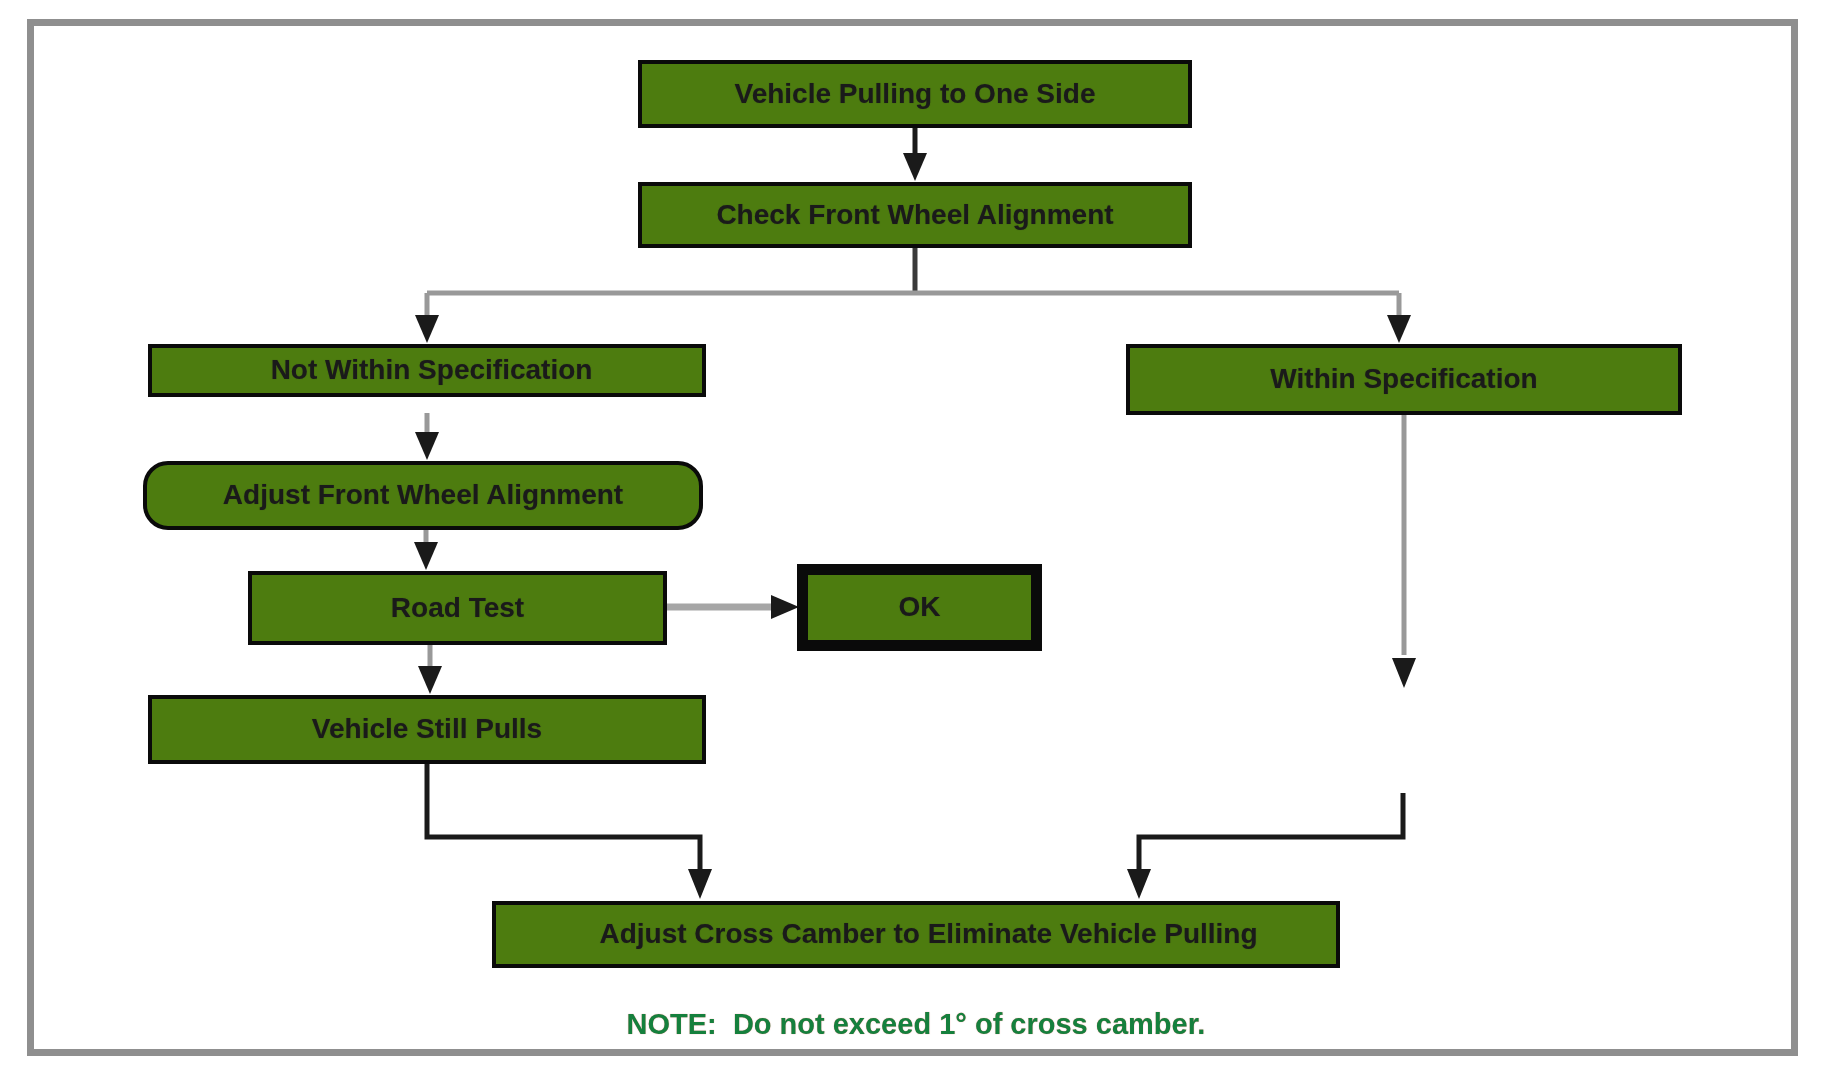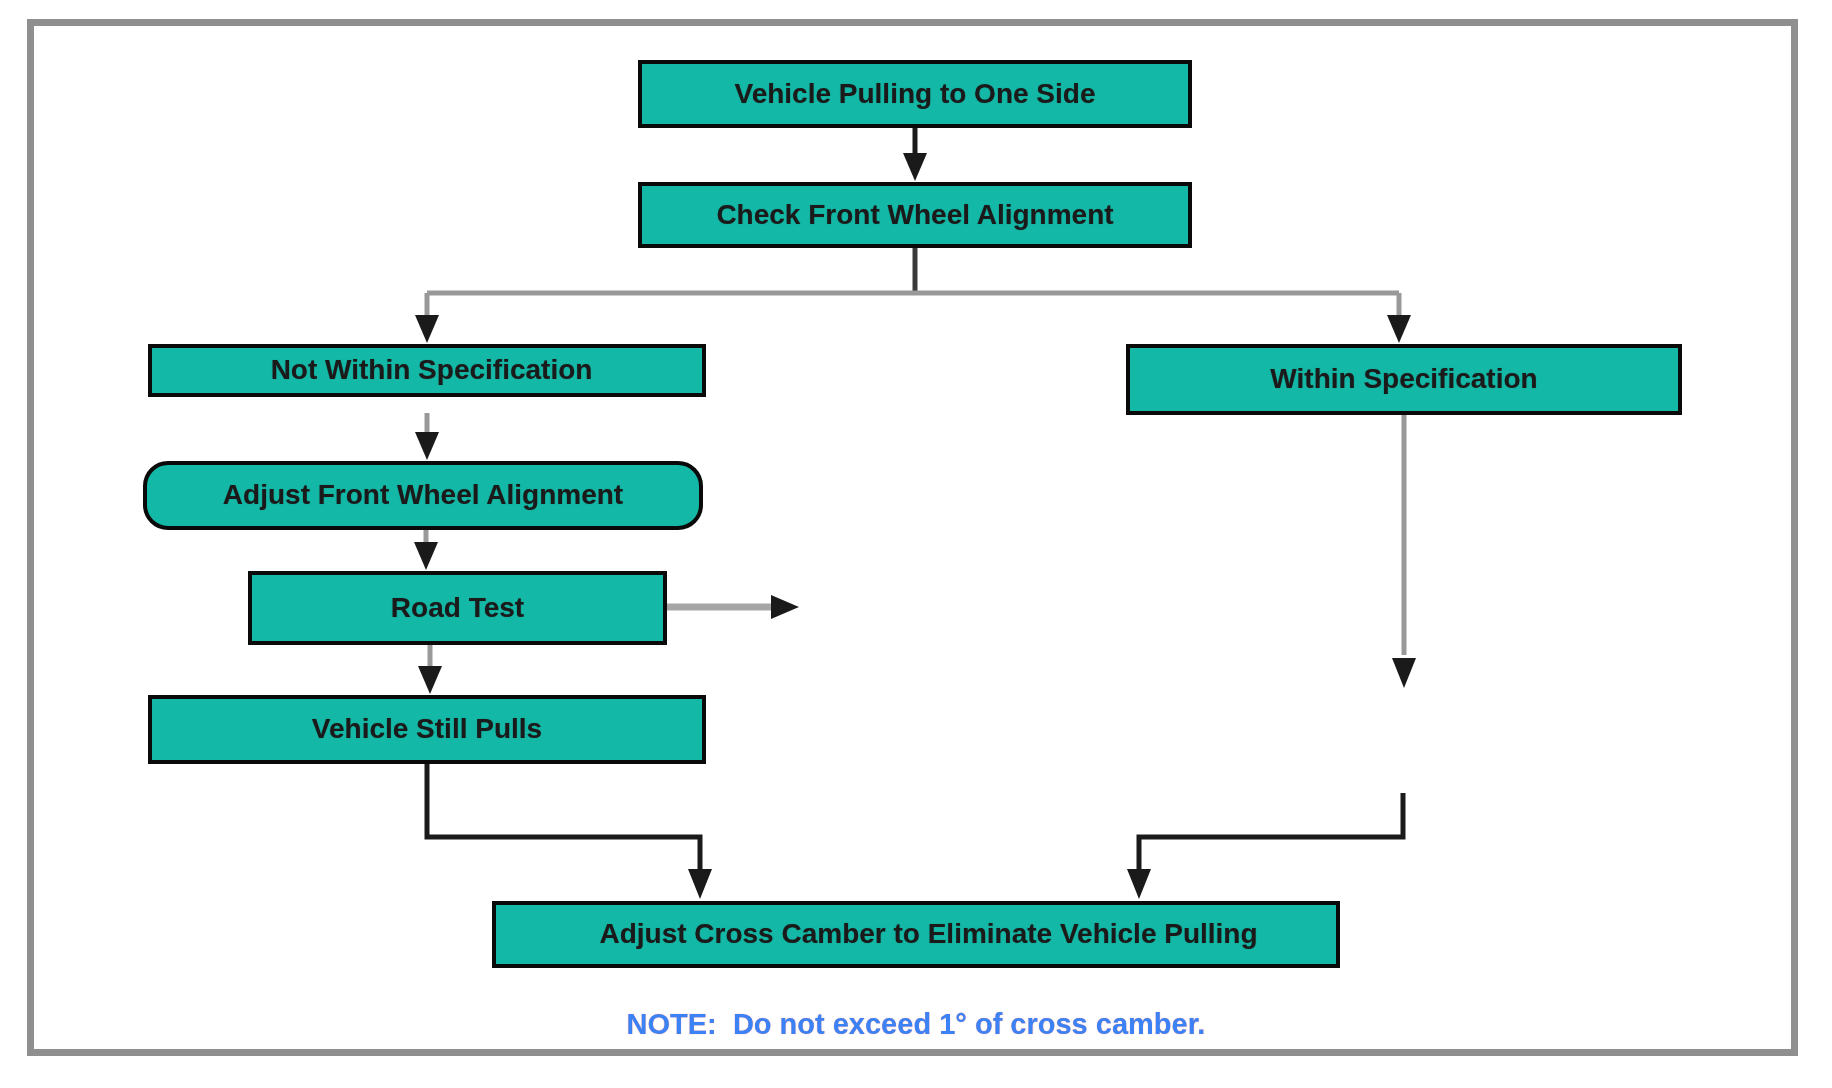--- a/index.html
+++ b/index.html
@@ -15,21 +15,21 @@
     position:absolute;left:27px;top:19px;width:1771px;height:1037px;
     border:7px solid #8f8f8f;
     box-sizing:border-box;
   }
   
   #wires{position:absolute;left:0;top:0;width:1832px;height:1088px;}
 
   .node{
     position:absolute;
     box-sizing:border-box;
-    background:#14b8a6;
+    background:#4d7c0f;
     border:4px solid #0a0a0a;
     display:flex;align-items:center;justify-content:center;
     font-weight:bold;font-size:28px;color:#1a1a1a;
     text-align:center;line-height:1.22;
     text-shadow:0 0 1px rgba(40,40,40,.45);
     white-space:pre-line;
   }
   
   #n-vehicle-pulling      {left:638px; top:60px;  width:554px; height:68px;}
   #n-check-alignment      {left:638px; top:182px; width:554px; height:66px;}
@@ -38,21 +38,21 @@
   #n-road-test            {left:248px; top:571px; width:419px; height:74px;}
   #n-ok                   {left:797px; top:564px; width:245px; height:87px; border-width:11px;}
   #n-within-spec          {left:1126px;top:344px; width:556px; height:71px;}
   #n-within-spec-pulls    {left:1120px;top:690px; width:567px; height:103px;}
   #n-vehicle-still-pulls  {left:148px; top:695px; width:558px; height:69px;}
   #n-adjust-cross-camber  {left:492px; top:901px; width:848px; height:67px;padding-left:25px;}
 
   #note{
     position:absolute;left:0;top:1008px;width:1832px;
     text-align:center;
-    font-weight:bold;font-size:29px;color:#3b82f6;
+    font-weight:bold;font-size:29px;color:#15803d;
     white-space:pre;
     text-shadow:0 0 1px rgba(238,17,17,.5);
   }
 </style>
 </head>
 <body>
 
 <div id="canvas">
 
   <div id="frame"></div>
@@ -112,20 +112,21 @@
   <div class="node" id="n-vehicle-pulling">Vehicle Pulling to One Side</div>
 
   <div class="node" id="n-check-alignment">Check Front Wheel Alignment</div>
 
   <div class="node" id="n-not-within-spec">Not Within Specification</div>
 
   <div class="node" id="n-adjust-alignment">Adjust Front Wheel Alignment</div>
 
   <div class="node" id="n-road-test">Road Test</div>
 
+  <div class="node" id="n-ok">OK</div>
 
   <div class="node" id="n-within-spec">Within Specification</div>
 
 
   <div class="node" id="n-vehicle-still-pulls">Vehicle Still Pulls</div>
 
   <div class="node" id="n-adjust-cross-camber">Adjust Cross Camber to Eliminate Vehicle Pulling</div>
 
   <div id="note">NOTE:  Do not exceed 1° of cross camber.</div>
 

